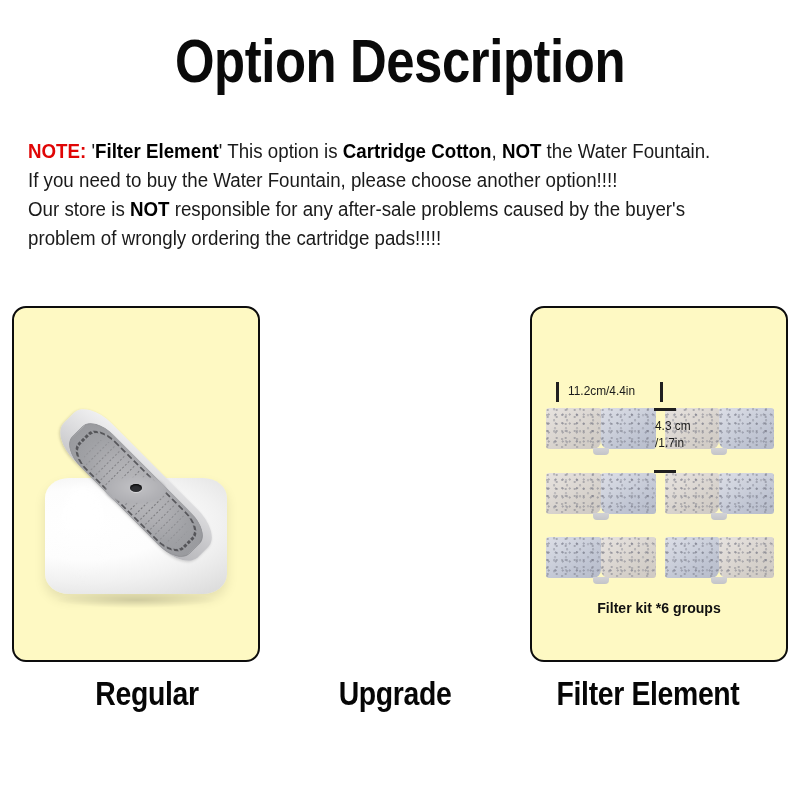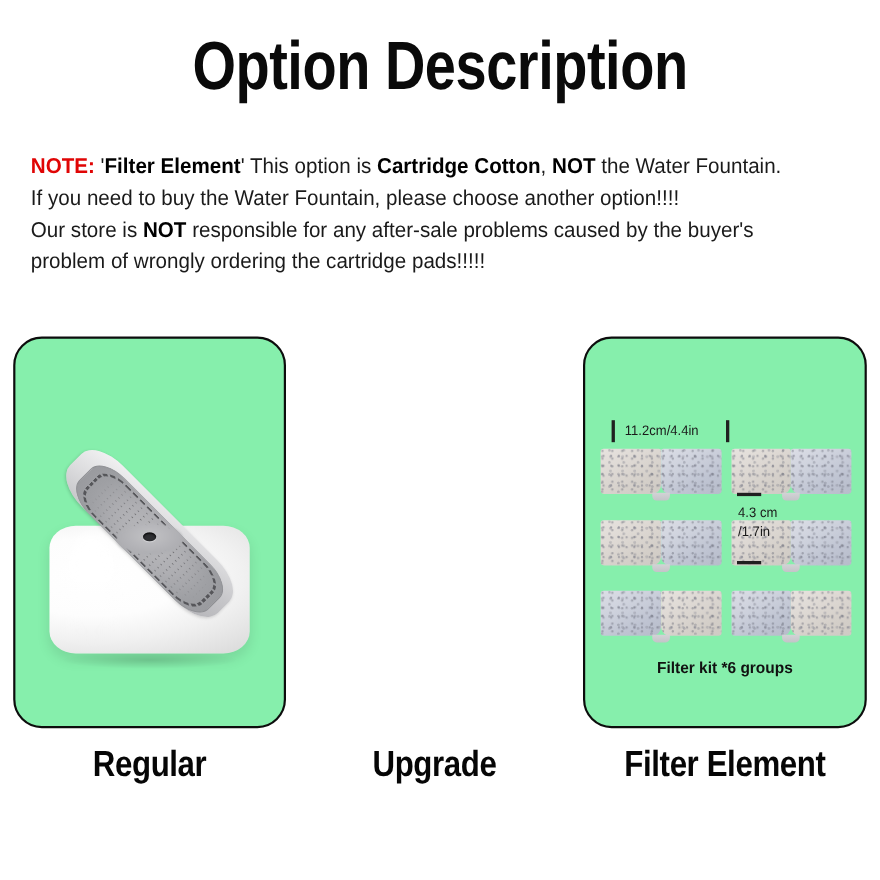--- a/index.html
+++ b/index.html
@@ -59,22 +59,22 @@
     width: 776px;
     height: 356px;
     display: flex;
     justify-content: space-between;
   }
   .panel {
     position: relative;
     width: 248px;
     height: 356px;
     border: 2.5px solid #0d0d0d;
-    border-radius: 26px;
-    background: #86efac;
+    border-radius: 14px;
+    background: #fef9c3;
     box-sizing: border-box;
     overflow: hidden;
   }
   .panel.wide { width: 258px; }
 
   
   .fountain-wrap {
     position: absolute;
     left: 50%;
     top: 112px;
@@ -264,26 +264,25 @@
     left: 12px;
     top: 2px;
     font-size: 12.5px;
     color: #1a1a1a;
     white-space: nowrap;
     transform: scaleX(0.95);
     transform-origin: left top;
   }
   .dim-v {
     position: absolute;
-    left: 124px;
+    left: 108px;
     top: 26px;
     width: 70px;
     height: 66px;
     z-index: 6;
-    margin-top: 40px;
   }
   .dim-v .bar {
     position: absolute;
     left: 0;
     width: 22px;
     height: 2.8px;
     background: #202020;
   }
   .dim-v .bar.top    { top: 0; }
   .dim-v .bar.bottom { top: 62px; }
@@ -368,21 +367,21 @@
   }
 
   
   .labels-row {
     position: absolute;
     top: 672px;
     left: 12px;
     width: 776px;
     height: 50px;
     display: flex;
-    justify-content: space-between;
+    justify-content: center;
   }
   .bottom-label {
     width: 248px;
     text-align: center;
     font-size: 33px;
     font-weight: bold;
     color: #060606;
     line-height: 44px;
     letter-spacing: -0.4px;
     transform: scaleX(0.86);

